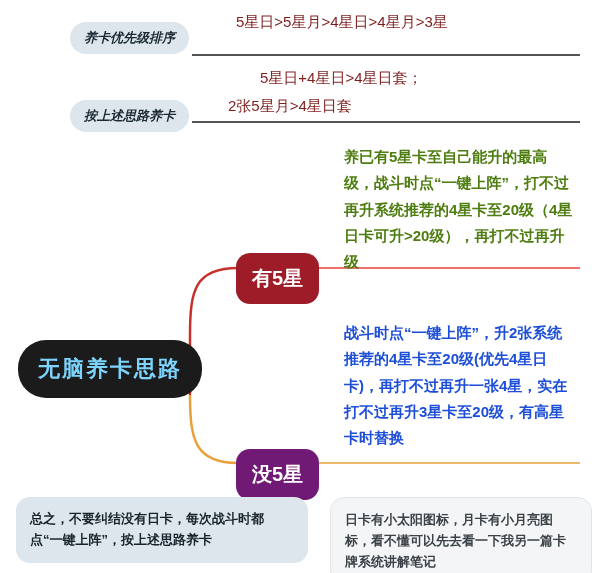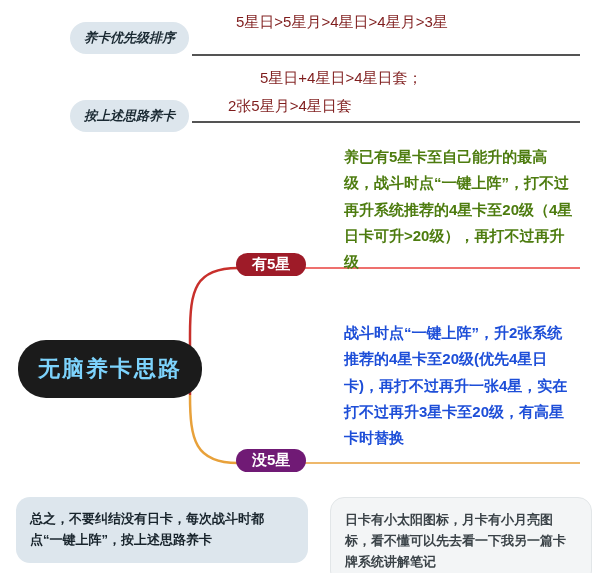--- a/index.html
+++ b/index.html
@@ -63,23 +63,23 @@
     letter-spacing: 2px;
     padding: 14px 20px;
     white-space: nowrap;
   }
 
   
   .branch-node {
     position: absolute;
     border-radius: 14px;
     color: #ffffff;
-    font-size: 15px;
+    font-size: 20px;
     font-weight: bold;
-    padding: 2px 16px;
+    padding: 12px 16px;
     white-space: nowrap;
   }
   .branch-red { background: #9e1b28; }
   .branch-orange { background: #701a75; }
 
   
   .body-text {
     position: absolute;
     font-size: 15px;
     line-height: 1.75;

